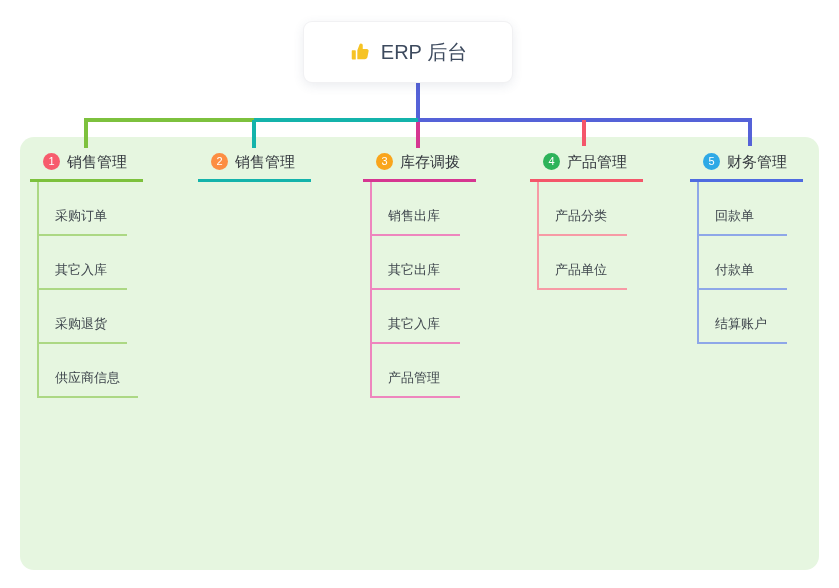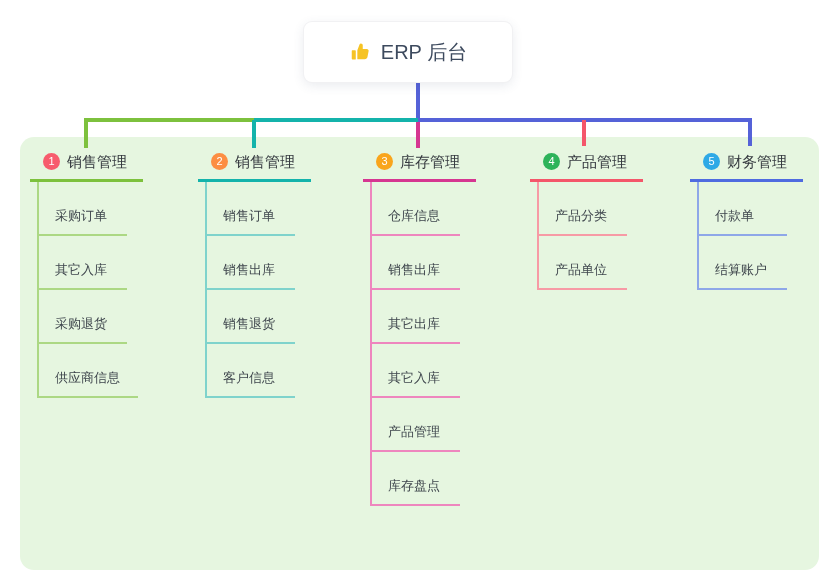--- a/index.html
+++ b/index.html
@@ -109,59 +109,39 @@
         <span>供应商信息</span>
       </div>
   </div>
 </section>
 
 <section class="column" style="left: 198px; --line: #14b3ab; --lite: #7fd3cc; --badge: #fc8e43;">
   <div class="branch-title">
     <span class="badge">2</span>
     <span>销售管理</span>
   </div>
-  <div class="children">
-    <div class="child">
-        <span>销售订单</span>
-      </div>
-    <div class="child">
-        <span>销售出库</span>
-      </div>
-    <div class="child">
-        <span>销售退货</span>
-      </div>
-    <div class="child">
-        <span>客户信息</span>
-      </div>
-  </div>
 </section>
 
 <section class="column" style="left: 363px; --line: #d63691; --lite: #ee86be; --badge: #f9a51c;">
   <div class="branch-title">
     <span class="badge">3</span>
-    <span>库存管理</span>
+    <span>库存调拨</span>
   </div>
   <div class="children">
-    <div class="child">
-        <span>仓库信息</span>
-      </div>
     <div class="child">
         <span>销售出库</span>
       </div>
     <div class="child">
         <span>其它出库</span>
       </div>
     <div class="child">
         <span>其它入库</span>
       </div>
     <div class="child">
         <span>产品管理</span>
-      </div>
-    <div class="child">
-        <span>库存盘点</span>
       </div>
   </div>
 </section>
 
 <section class="column" style="left: 530px; --line: #f4566a; --lite: #f79aa5; --badge: #2db35a;">
   <div class="branch-title">
     <span class="badge">4</span>
     <span>产品管理</span>
   </div>
   <div class="children">
@@ -174,19 +154,22 @@
   </div>
 </section>
 
 <section class="column" style="left: 690px; --line: #4f6be0; --lite: #8ea7e8; --badge: #2ea9e6;">
   <div class="branch-title">
     <span class="badge">5</span>
     <span>财务管理</span>
   </div>
   <div class="children">
     <div class="child">
+        <span>回款单</span>
+      </div>
+    <div class="child">
         <span>付款单</span>
       </div>
     <div class="child">
         <span>结算账户</span>
       </div>
   </div>
 </section>
 
 </body></html>

